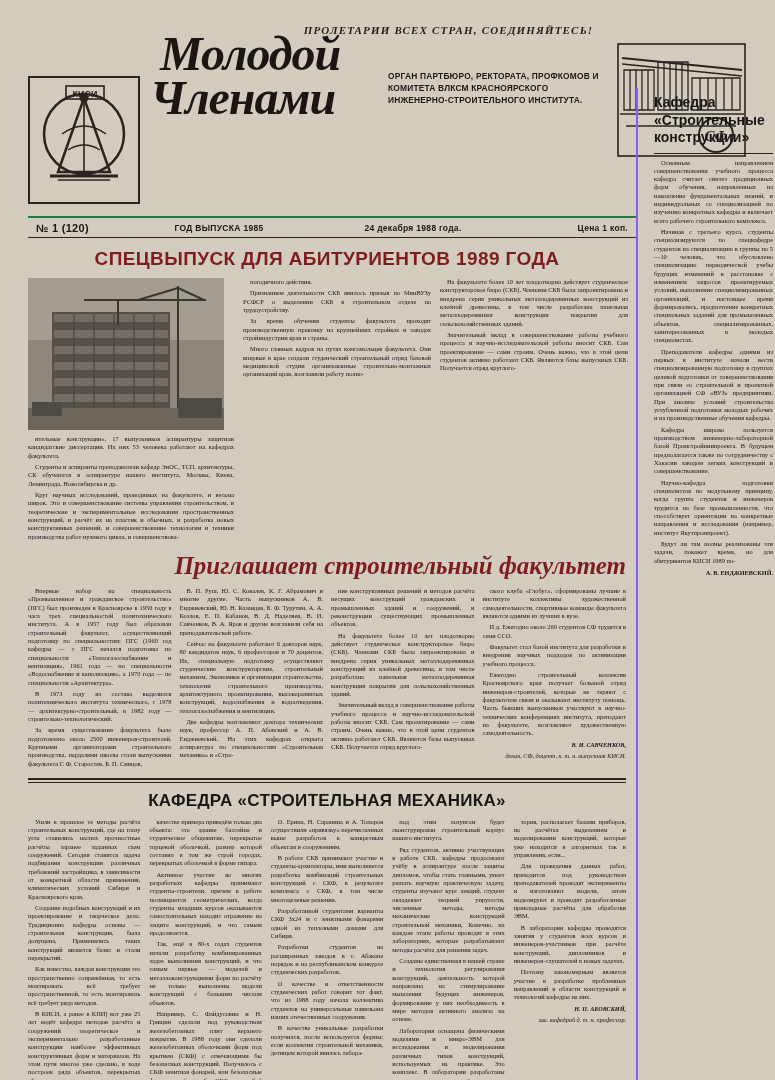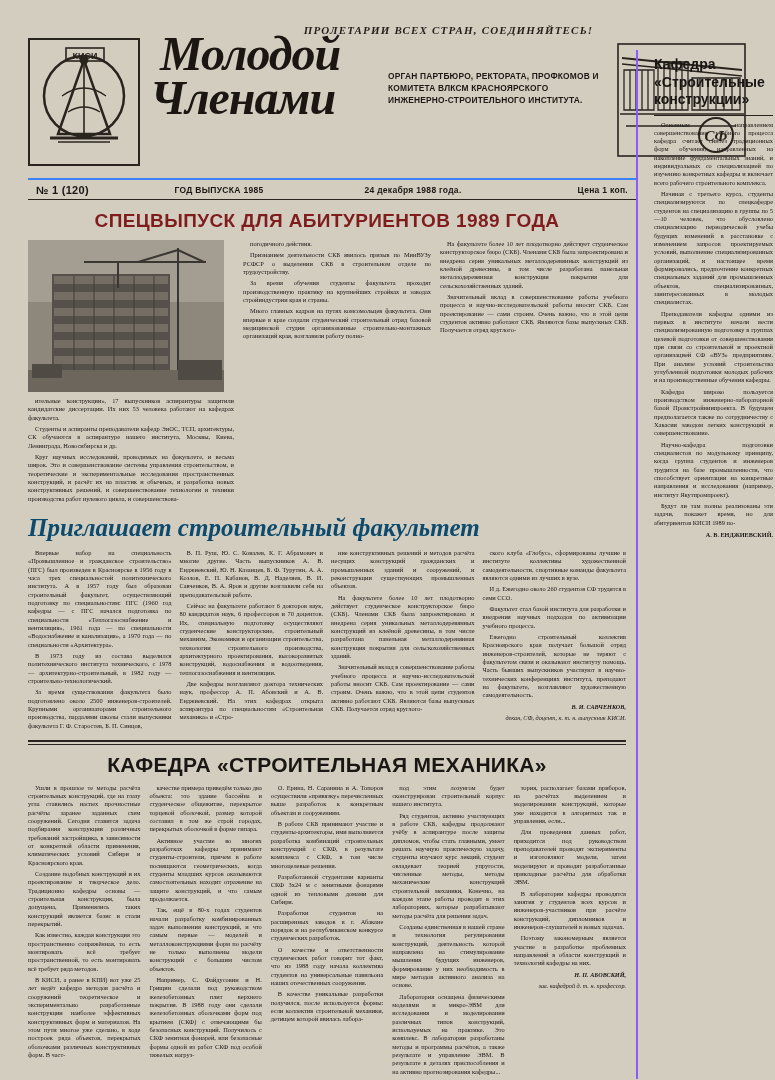--- a/index.html
+++ b/index.html
@@ -35,20 +35,21 @@
   }
   .masthead{
     display:flex;
     align-items:flex-start;
     gap:8px;
   }
   .logo-box{
     width:112px;height:136px;
     position:relative;
     flex:0 0 auto;
+    margin-top:38px;
   }
   .logo-box svg{display:block;}
   .title-block{
     flex:1 1 auto;
     position:relative;
     margin-top:-6px;
   }
   .paper-title{
     font-family:"Liberation Serif", serif;
     font-style:italic;
@@ -74,21 +75,21 @@
     color:#1d1814;
   }
   .right-logo{
     width:135px;flex:0 0 auto;
     margin-top:2px;
   }
 
   
   .issuebar{
     margin-top:4px;
-    border-top:2px solid #3b82f6;
+    border-top:2px solid #15803d;
     border-bottom:1px solid #2a241f;
     height:19px;
     display:flex;
     align-items:center;
     font-family:"Liberation Sans", sans-serif;
     font-size:8.5px;
     font-weight:bold;
     letter-spacing:0.3px;
     width:608px;
   }
@@ -126,40 +127,40 @@
   .photo{
     width:196px;height:152px;
     background:#6f6a60;
     margin-bottom:5px;
     position:relative;
     overflow:hidden;
   }
   .photo svg{display:block;}
 
   .headline-2{
-    text-align:left;
+    text-align:right;
     font-family:"Liberation Serif", serif;
     font-style:italic;
     font-weight:bold;
     font-size:25px;
     margin:8px 0 7px 0;
-    color:#0c4a6e;
+    color:#7f1d1d;
   }
   .cols4{display:flex;gap:8px;margin-top:2px;}
   .cols4 .col{width:25%;}
   .sig{font-size:6.2px;font-weight:bold;text-align:right;margin-top:3px;font-style:italic;}
 
   .rule-thick{border-top:2px solid #2a241f;margin:7px 0 0 0;}
   .rule-thin{border-top:1px solid #2a241f;margin:2px 0 0 0;}
 
   .headline-3{
     text-align:center;
     font-family:"Liberation Sans", sans-serif;
     font-weight:bold;
-    font-size:21px;
+    font-size:17px;
     letter-spacing:0.3px;
     margin:8px 0 7px 0;
   }
 
   
   .rc-title{
     font-family:"Liberation Sans", sans-serif;
     font-weight:bold;
     font-size:14px;
     line-height:1.25;

